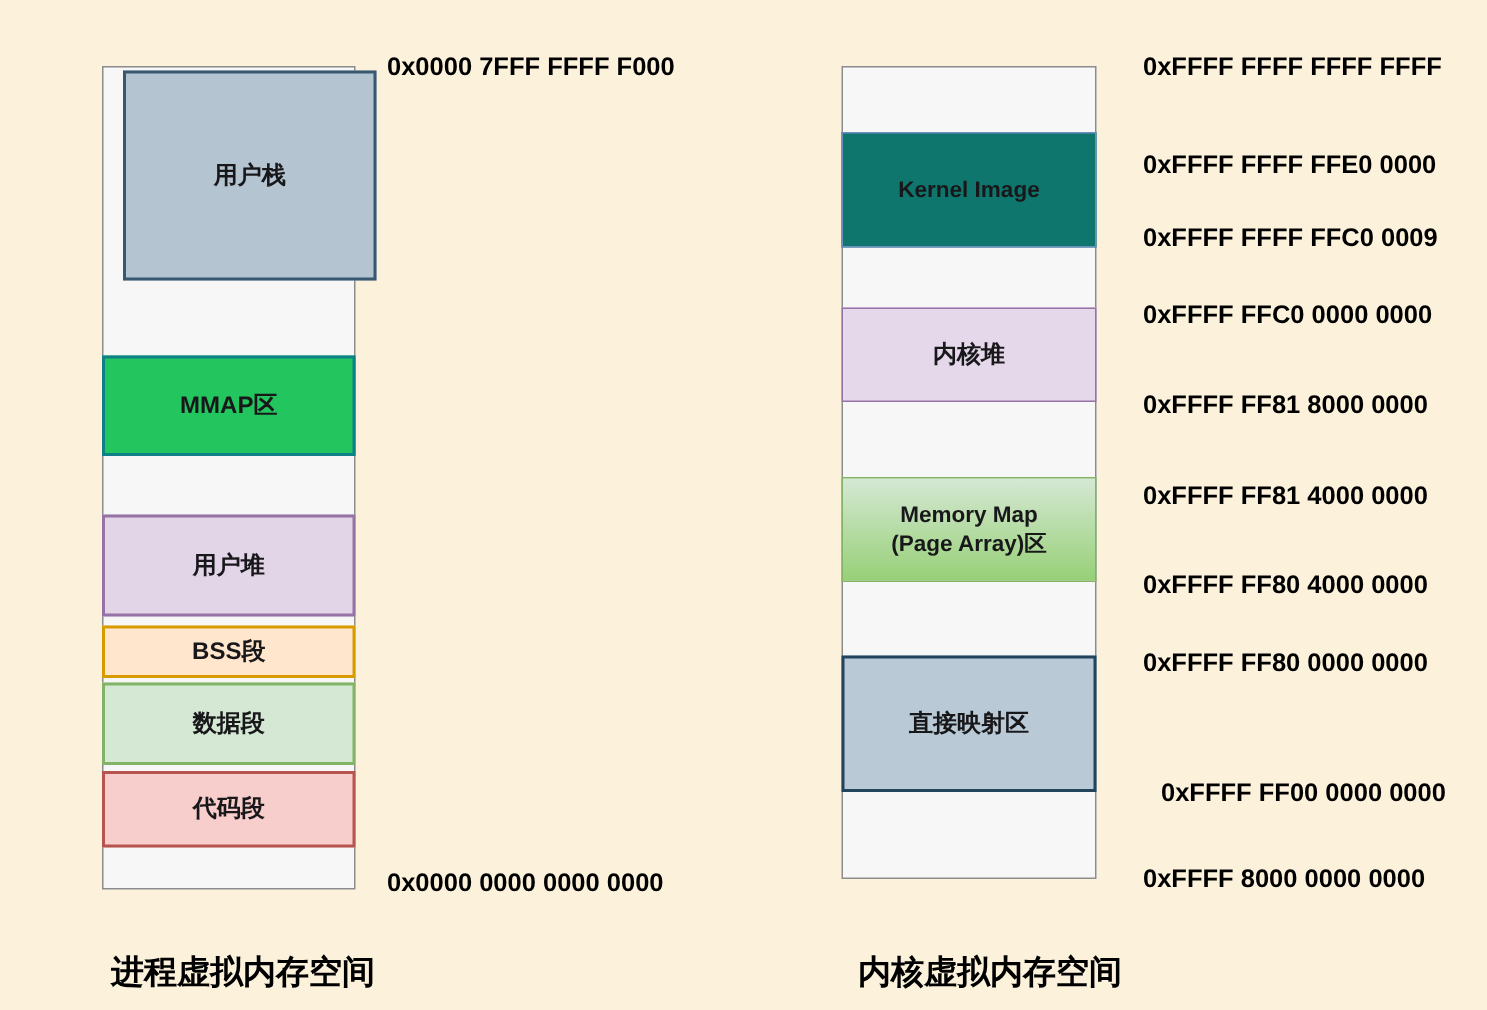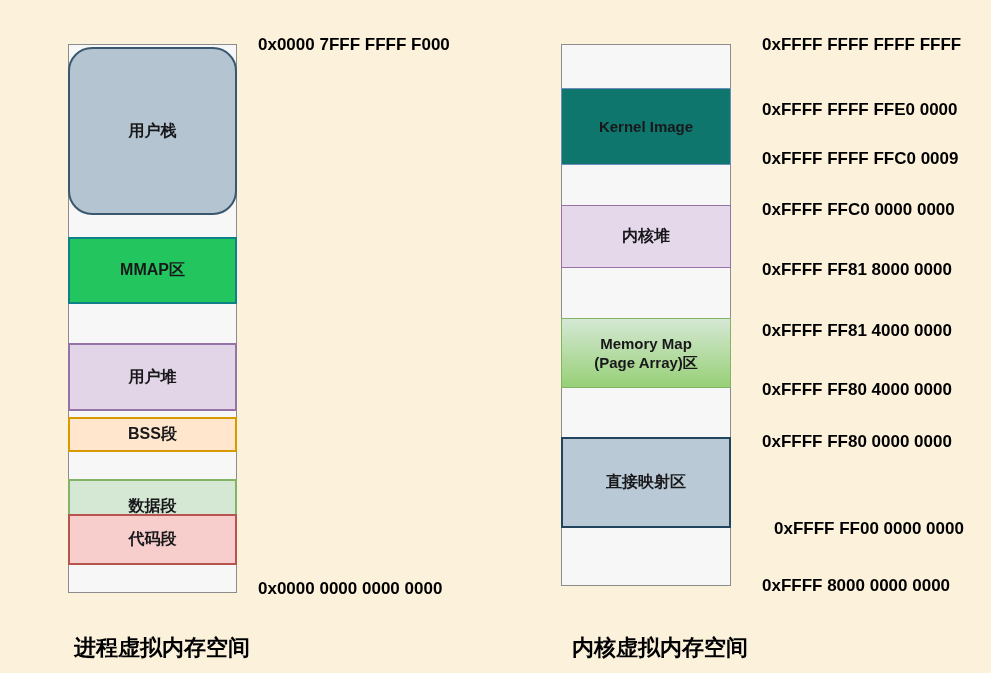--- a/index.html
+++ b/index.html
@@ -18,25 +18,25 @@
   .col-left{left:68px;top:44px;width:169px;height:549px;}
   .col-right{left:561px;top:44px;width:170px;height:542px;}
 
   .block{
     position:absolute;box-sizing:border-box;
     display:flex;align-items:center;justify-content:center;
     text-align:center;font-weight:bold;font-size:16px;color:#18181b;
     border:2px solid;
   }
   
-  .blk-user-stack{left:68px;top:47px;width:169px;height:168px;background:#B4C5D1;border-color:#3A5770;border-radius:24px;}
+  .blk-user-stack{left:82px;top:47px;width:169px;height:140px;background:#B4C5D1;border-color:#3A5770;}
   .blk-mmap     {left:68px;top:237px;width:169px;height:67px;background:#22c55e;border-color:#0E8088;}
   .blk-user-heap{left:68px;top:343px;width:169px;height:68px;background:#E1D5E7;border-color:#9673A6;}
   .blk-bss      {left:68px;top:417px;width:169px;height:35px;background:#FFE6CC;border-color:#D79B00;}
-  .blk-data     {left:68px;top:455px;width:169px;height:55px;background:#D5E8D4;border-color:#82B366;margin-top:24px;}
+  .blk-data     {left:68px;top:455px;width:169px;height:55px;background:#D5E8D4;border-color:#82B366;}
   .blk-code     {left:68px;top:514px;width:169px;height:51px;background:#F8CECC;border-color:#B85450;}
   
   .blk-kernel-image{left:561px;top:88px;width:170px;height:77px;background:#0f766e;border-color:#6C8EBF;border-width:1px;font-size:15px;}
   .blk-kernel-heap {left:561px;top:205px;width:170px;height:63px;background:#E5D8EA;border-color:#9673A6;border-width:1px;}
   .blk-memory-map  {left:561px;top:318px;width:170px;height:70px;
                     background:linear-gradient(#D5E8D4,#97D077);border-color:#82B366;border-width:1px;
                     font-size:15px;line-height:1.3;}
   .blk-direct-map  {left:561px;top:437px;width:170px;height:91px;background:#B9C9D6;border-color:#23445D;}
 
   .multiline{white-space:pre-line;}

